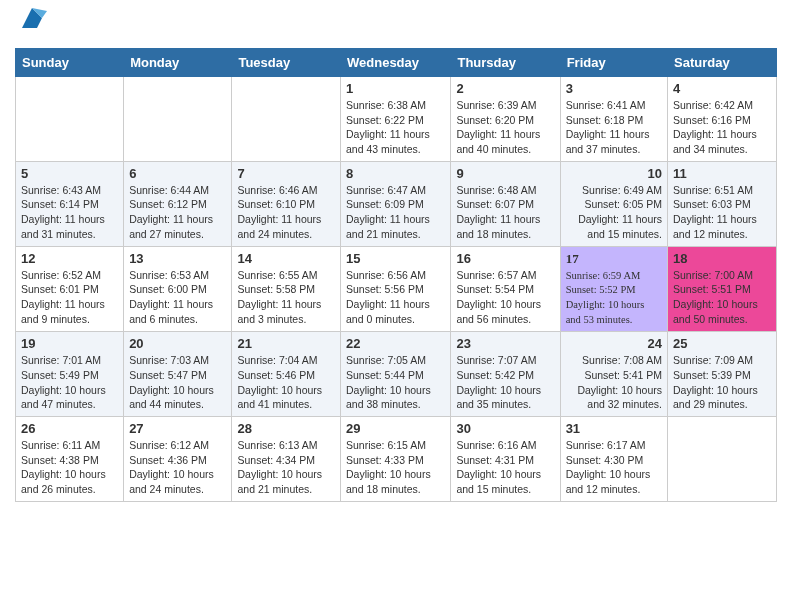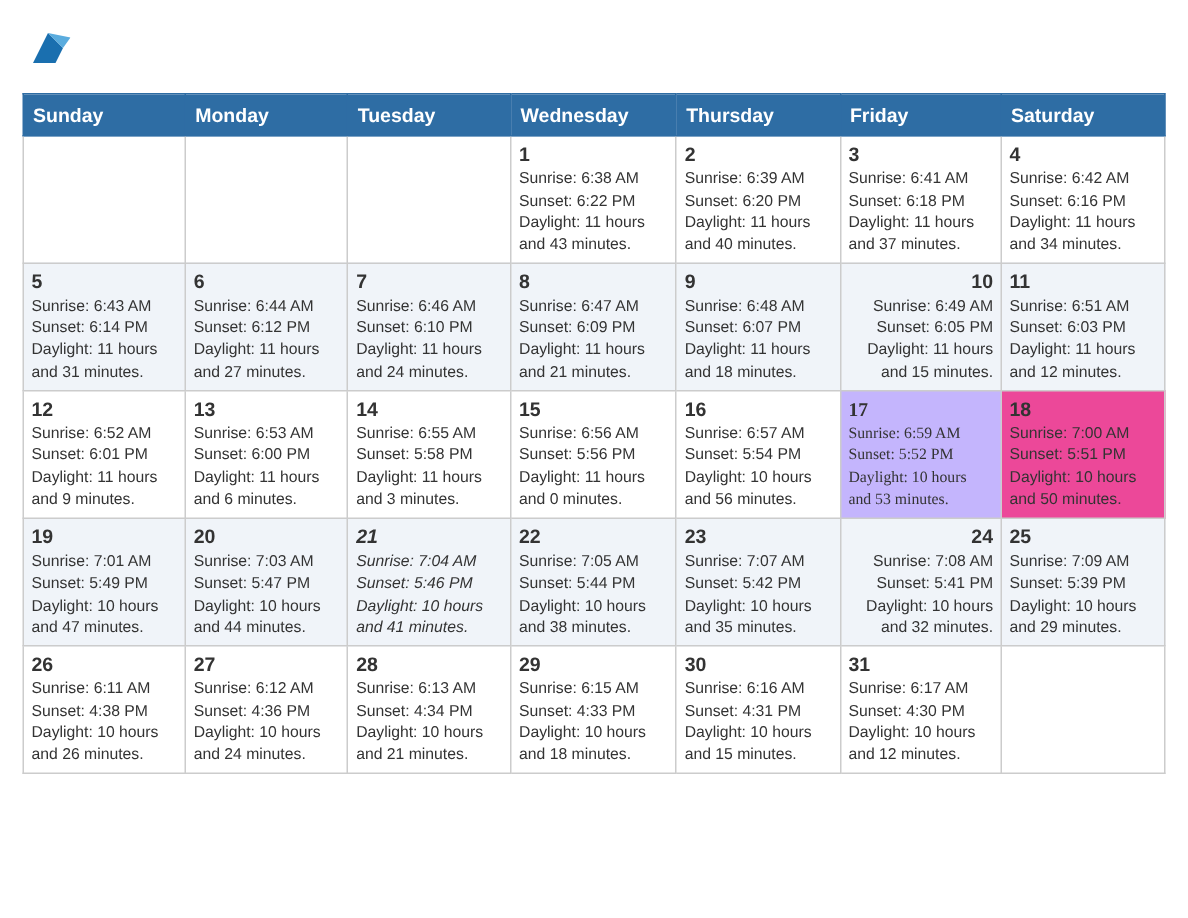--- a/index.html
+++ b/index.html
@@ -4,21 +4,21 @@
   <style>
     * { box-sizing: border-box; margin: 0; padding: 0; }
     body {
       font-family: Arial, sans-serif;
       background: #fff;
       width: 792px;
       min-height: 612px;
     }
     .container {
       width: 792px;
-      padding: 17px 15px;
+      padding: 3px 15px;
     }
     .header {
       display: flex;
       justify-content: space-between;
       align-items: flex-start;
       margin-bottom: 10px;
     }
     .logo {
       display: flex;
       align-items: center;
@@ -275,21 +275,21 @@
 Daylight: 10 hours
 and 47 minutes.</div>
           </td>
           <td style="background: rgb(240, 244, 249);">
             <span class="day-num">20</span>
             <div class="day-info">Sunrise: 7:03 AM
 Sunset: 5:47 PM
 Daylight: 10 hours
 and 44 minutes.</div>
           </td>
-          <td style="background: rgb(240, 244, 249); font-style: italic;">
+          <td style="background: rgb(240, 244, 249);">
             <span class="day-num">21</span>
             <div class="day-info">Sunrise: 7:04 AM
 Sunset: 5:46 PM
 Daylight: 10 hours
 and 41 minutes.</div>
           </td>
           <td style="background: rgb(240, 244, 249);">
             <span class="day-num">22</span>
             <div class="day-info">Sunrise: 7:05 AM
 Sunset: 5:44 PM

